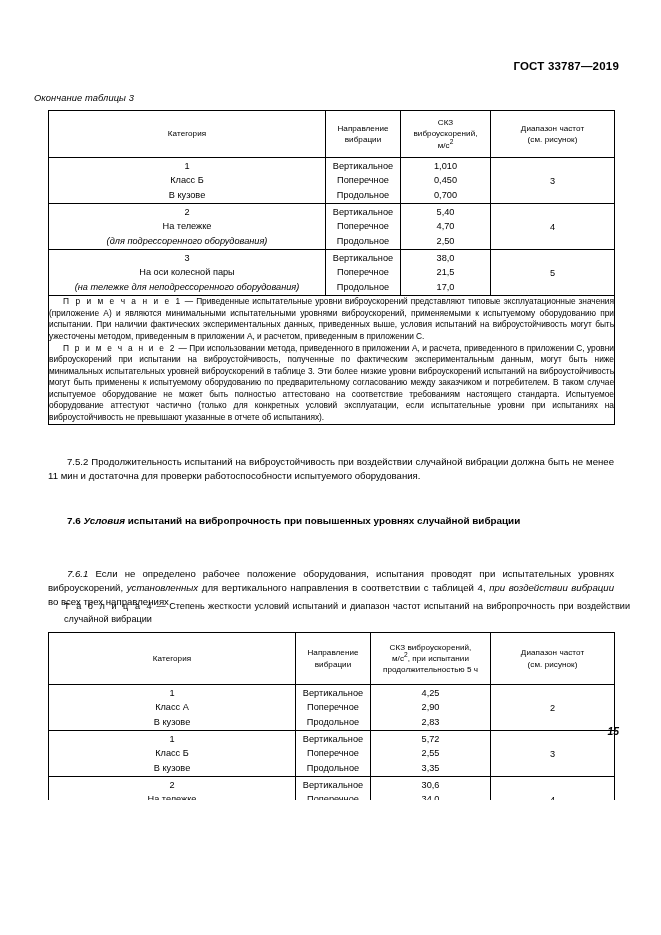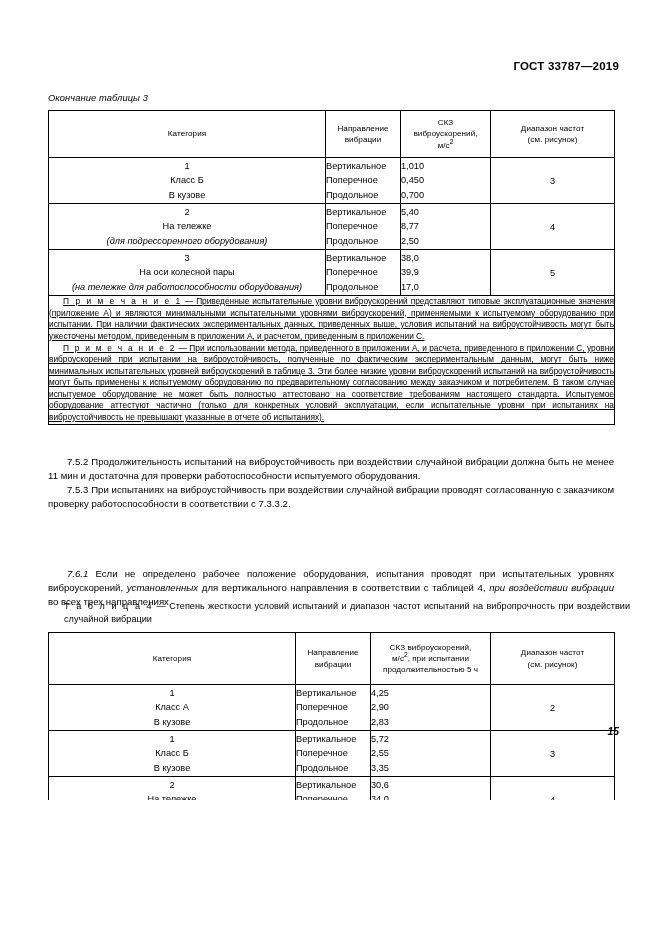--- a/index.html
+++ b/index.html
@@ -73,21 +73,21 @@
     padding: 5px 3px;
     letter-spacing: 0.05px;
   }
   .cat-cell {
     text-align: center;
     line-height: 14.2px;
     padding: 4px 2px 5px 2px;
     font-size: 9.2px;
   }
   .dir-cell, .val-cell {
-    text-align: left;
+    text-align: center;
     line-height: 14.2px;
     padding: 4px 2px 5px 2px;
     font-size: 9.2px;
   }
   .range-cell {
     text-align: center;
     font-size: 9.2px;
   }
   .ital {
     font-style: italic;
@@ -98,21 +98,20 @@
     line-height: 0;
   }
 
   
   td.notes {
     padding: 5px 7px 6px 7px;
     text-align: justify;
     font-size: 8.35px;
     line-height: 11.55px;
     letter-spacing: -0.02px;
-    text-decoration: underline;
   }
   td.notes p {
     margin: 0;
     text-indent: 14px;
   }
   td.notes p + p {
     margin-top: 0.5px;
   }
   .note-lbl {
     letter-spacing: 1.7px;
@@ -147,21 +146,21 @@
     font-style: italic;
   }
 </style>
 </head>
 <body>
 
 <div class="page">
 
   <div class="doc-header">ГОСТ 33787—2019</div>
 
-  <div class="tbl-caption" style="left:48px; top:93px;">Окончание таблицы 3</div>
+  <div class="tbl-caption" style="left:34px; top:93px;">Окончание таблицы 3</div>
 
   <table class="gost" id="table3" style="left:48px; top:110px; width:566px;">
     <colgroup>
       <col style="width:277px;">
       <col style="width:75px;">
       <col style="width:90px;">
       <col style="width:124px;">
     </colgroup>
     <thead>
       <tr style="height:47px;">
@@ -208,63 +207,63 @@
           <span>На тележке</span><br>
           <span class="ital">(для подрессоренного оборудования)</span>
         </td>
         <td class="dir-cell">
           <span>Вертикальное</span><br>
           <span>Поперечное</span><br>
           <span>Продольное</span>
         </td>
         <td class="val-cell">
           <span>5,40</span><br>
-          <span>8,77</span><br>
+          <span>4,70</span><br>
           <span>2,50</span>
         </td>
         <td class="range-cell">4</td>
       </tr>
       <tr style="height:46px;">
         <td class="cat-cell">
           <span>3</span><br>
           <span>На оси колесной пары</span><br>
-          <span class="ital">(на тележке для работоспособности оборудования)</span>
+          <span class="ital">(на тележке для неподрессоренного оборудования)</span>
         </td>
         <td class="dir-cell">
           <span>Вертикальное</span><br>
           <span>Поперечное</span><br>
           <span>Продольное</span>
         </td>
         <td class="val-cell">
           <span>38,0</span><br>
-          <span>39,9</span><br>
+          <span>21,5</span><br>
           <span>17,0</span>
         </td>
         <td class="range-cell">5</td>
       </tr>
       <tr>
         <td class="notes" colspan="4">
           <p>
             <span class="note-lbl">П р и м е ч а н и е  1</span><span> — </span><span>Приведенные испытательные уровни виброускорений представляют типовые эксплуатационные значения (приложение А) и являются минимальными испытательными уровнями виброускорений, применяемыми к испытуемому оборудованию при испытании. При наличии фактических экспериментальных данных, приведенных выше, условия испытаний на виброустойчивость могут быть ужесточены методом, приведенным в приложении А, и расчетом, приведенным в приложении С.</span>
           </p>
           <p>
             <span class="note-lbl">П р и м е ч а н и е  2</span><span> — </span><span>При использовании метода, приведенного в приложении А, и расчета, приведенного в приложении С, уровни виброускорений при испытании на виброустойчивость, полученные по фактическим экспериментальным данным, могут быть ниже минимальных испытательных уровней виброускорений в таблице 3. Эти более низкие уровни виброускорений испытаний на виброустойчивость могут быть применены к испытуемому оборудованию по предварительному согласованию между заказчиком и потребителем. В таком случае испытуемое оборудование не может быть полностью аттестовано на соответствие требованиям настоящего стандарта. Испытуемое оборудование аттестуют частично (только для конкретных условий эксплуатации, если испытательные уровни при испытаниях на виброустойчивость не превышают указанные в отчете об испытаниях).</span>
           </p>
         </td>
       </tr>
     </tbody>
   </table>
 
   <div class="para" style="left:48px; top:455px; width:566px;">
     <span class="ind">7.5.2 Продолжительность испытаний на виброустойчивость при воздействии случайной вибрации должна быть не менее 11 мин и достаточна для проверки работоспособности испытуемого оборудования.</span>
   </div>
-  <div class="para" style="left:48px; top:483px; width:566px;">
-    <span class="ind">7.5.3 При испытаниях на виброустойчивость при воздействии случайной вибрации проводят согласованную с заказчиком проверку работоспособности в соответствии с 7.3.3.2.</span>
+
+  <div class="sec-head" style="left:48px; top:514px; width:530px;">
+    <span>7.6 </span><span class="ital">Условия</span><span> испытаний на вибропрочность при повышенных уровнях случайной вибрации</span>
   </div>
-
 
   <div class="para" style="left:48px; top:556px; width:566px;margin-top:11px;">
     <span class="ind"><span class="ital">7.6.1</span><span> Если не определено рабочее положение оборудования, испытания проводят при испытательных уровнях виброускорений, </span><span class="ital">установленных</span><span> для вертикального направления в соответствии с таблицей 4, </span><span class="ital">при воздействии вибрации</span><span> во всех трех направлениях.</span></span>
   </div>
 
   <div class="tbl-caption-4" style="left:64px; top:600px; width:566px;">
     <span class="sp">Т а б л и ц а  4</span><span> — </span><span>Степень жесткости условий испытаний и диапазон частот испытаний на вибропрочность при воздействии случайной вибрации</span>
   </div>
 
   <table class="gost" id="table4" style="left:48px; top:632px; width:566px;">

